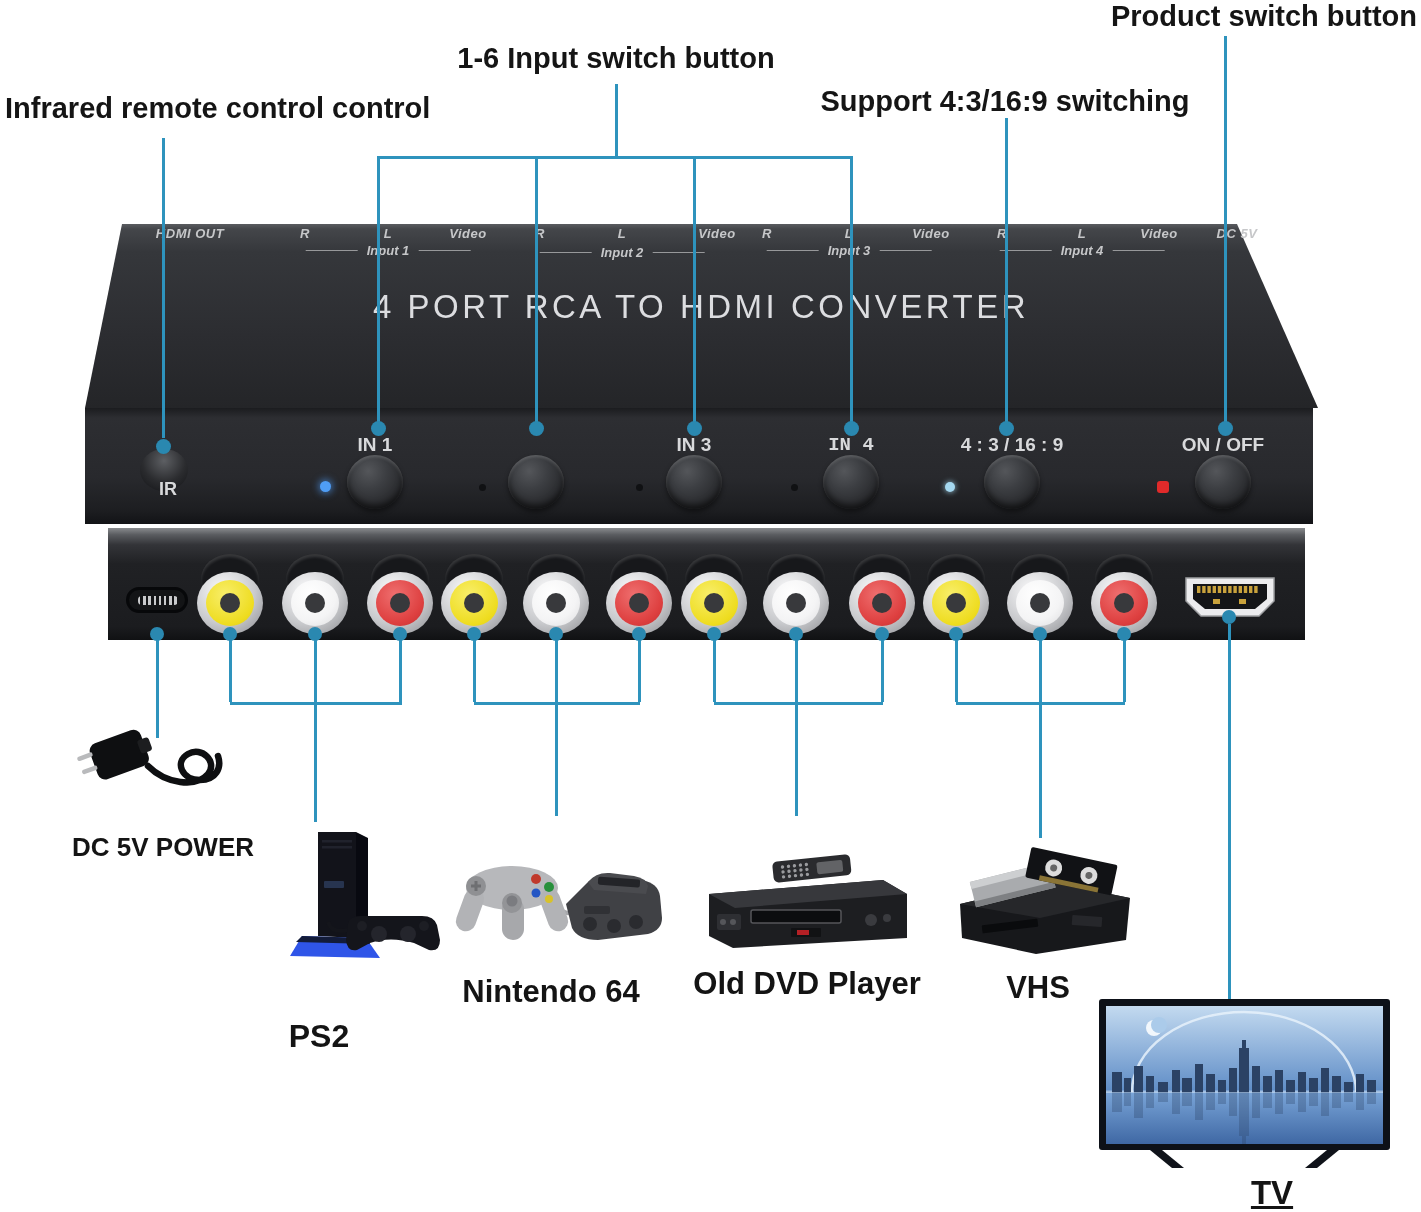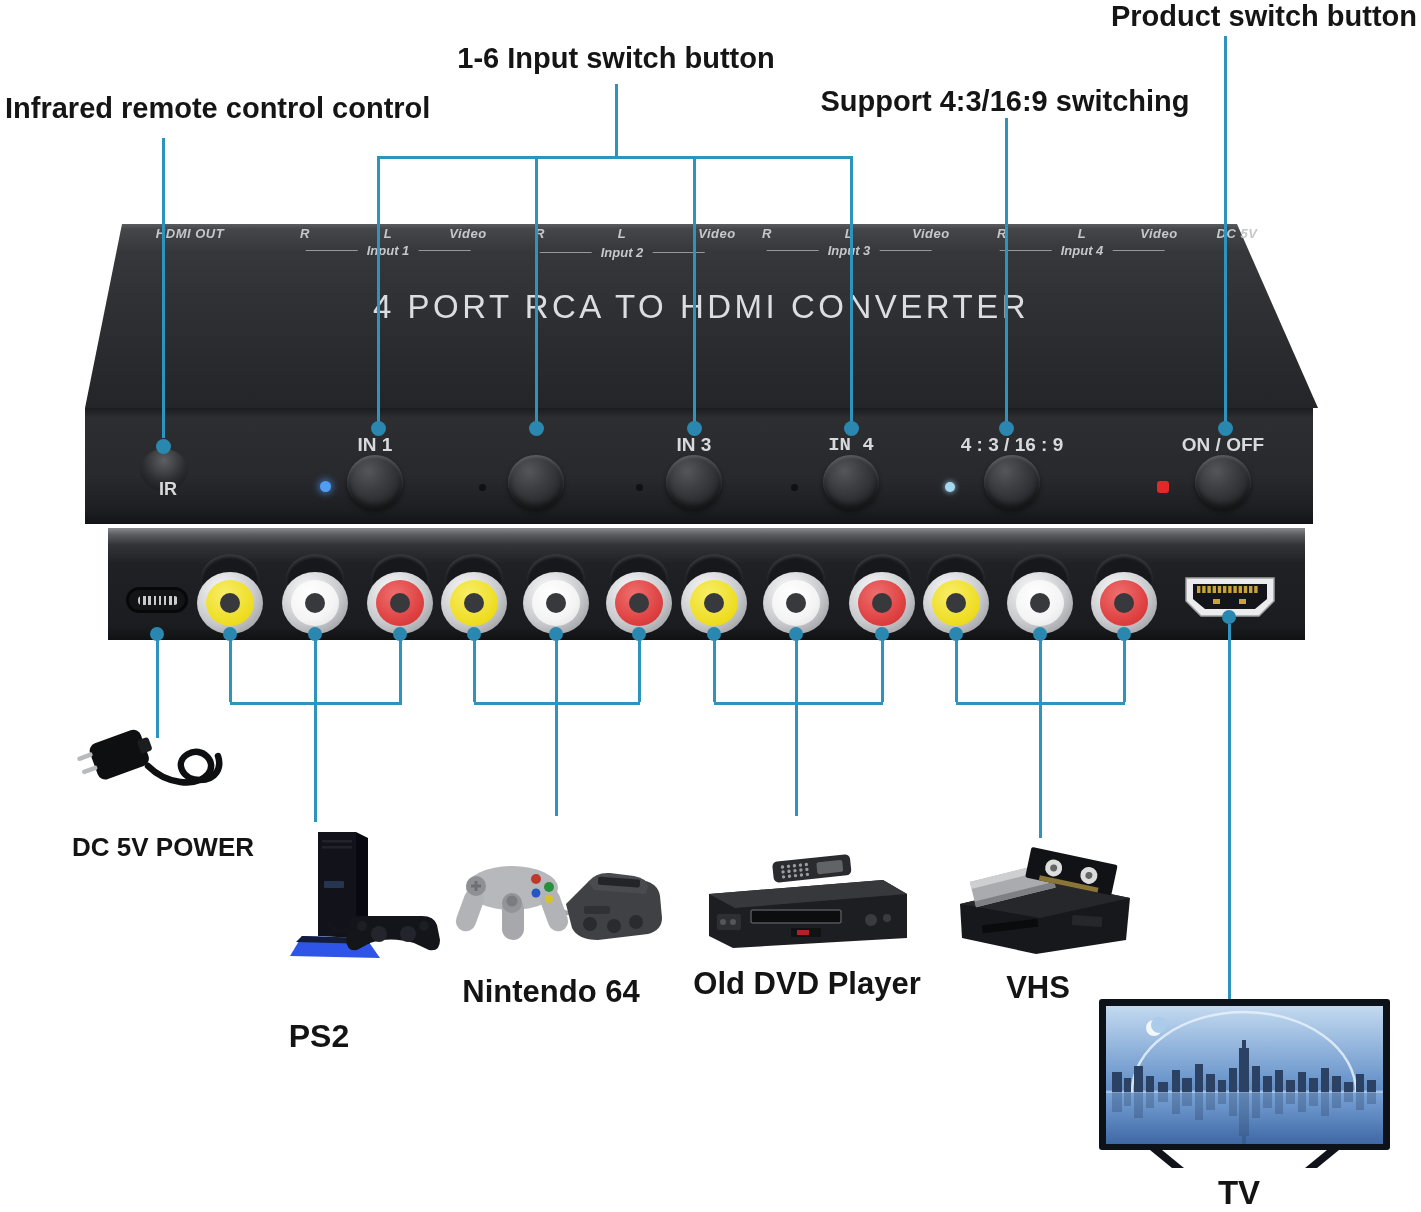--- a/index.html
+++ b/index.html
@@ -430,15 +430,15 @@
         <rect x="223" y="70" width="8" height="24"></rect>
       <rect x="234" y="78" width="9" height="16"></rect>
         <rect x="246" y="84" width="9" height="10"></rect>
       <rect x="258" y="76" width="8" height="18"></rect>
         <rect x="269" y="82" width="9" height="12"></rect>
     </g>
     <use href="#skyline" transform="translate(0,188) scale(1,-1)" opacity="0.3"></use>
     <polygon points="52,152 64,152 86,170 74,170" fill="#10131a"></polygon>
     <polygon points="229,152 241,152 219,170 207,170" fill="#10131a"></polygon>
   </svg>
-  <div class="plabel ctr" style="left:1239px;top:1174px;font-size:33px;">TV</div>
+  <div class="plabel ctr" style="left:1272px;top:1174px;font-size:33px;text-decoration:underline;">TV</div>
 
 </div>
 
 </body></html>

